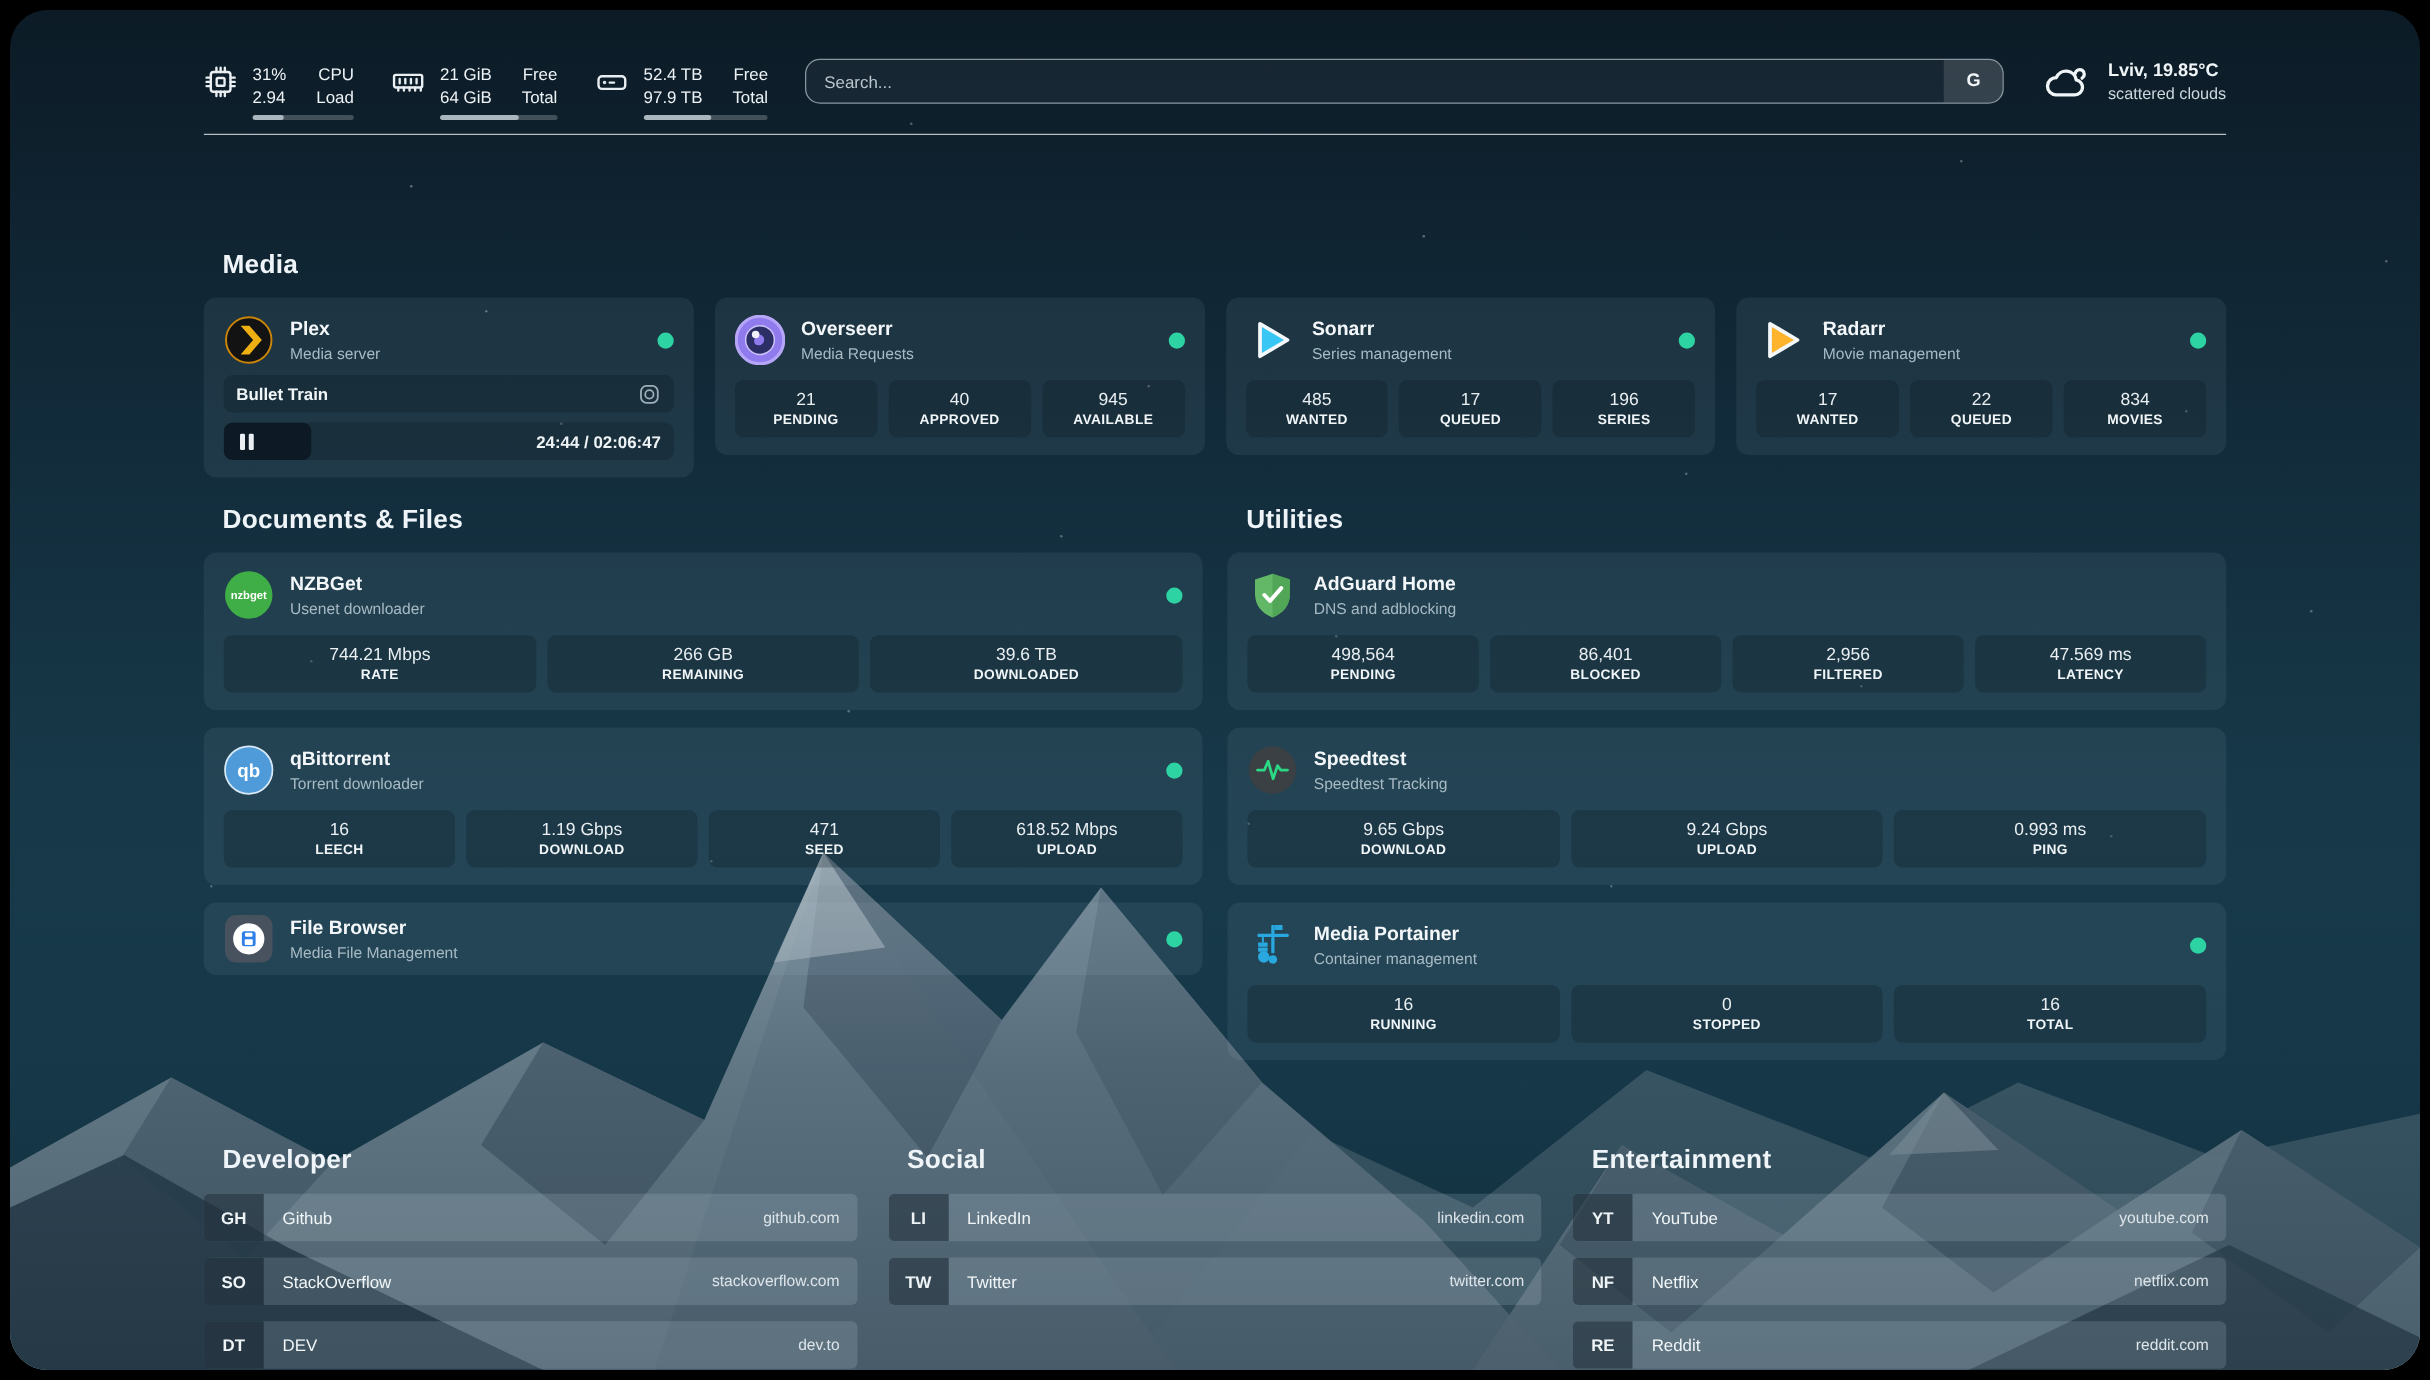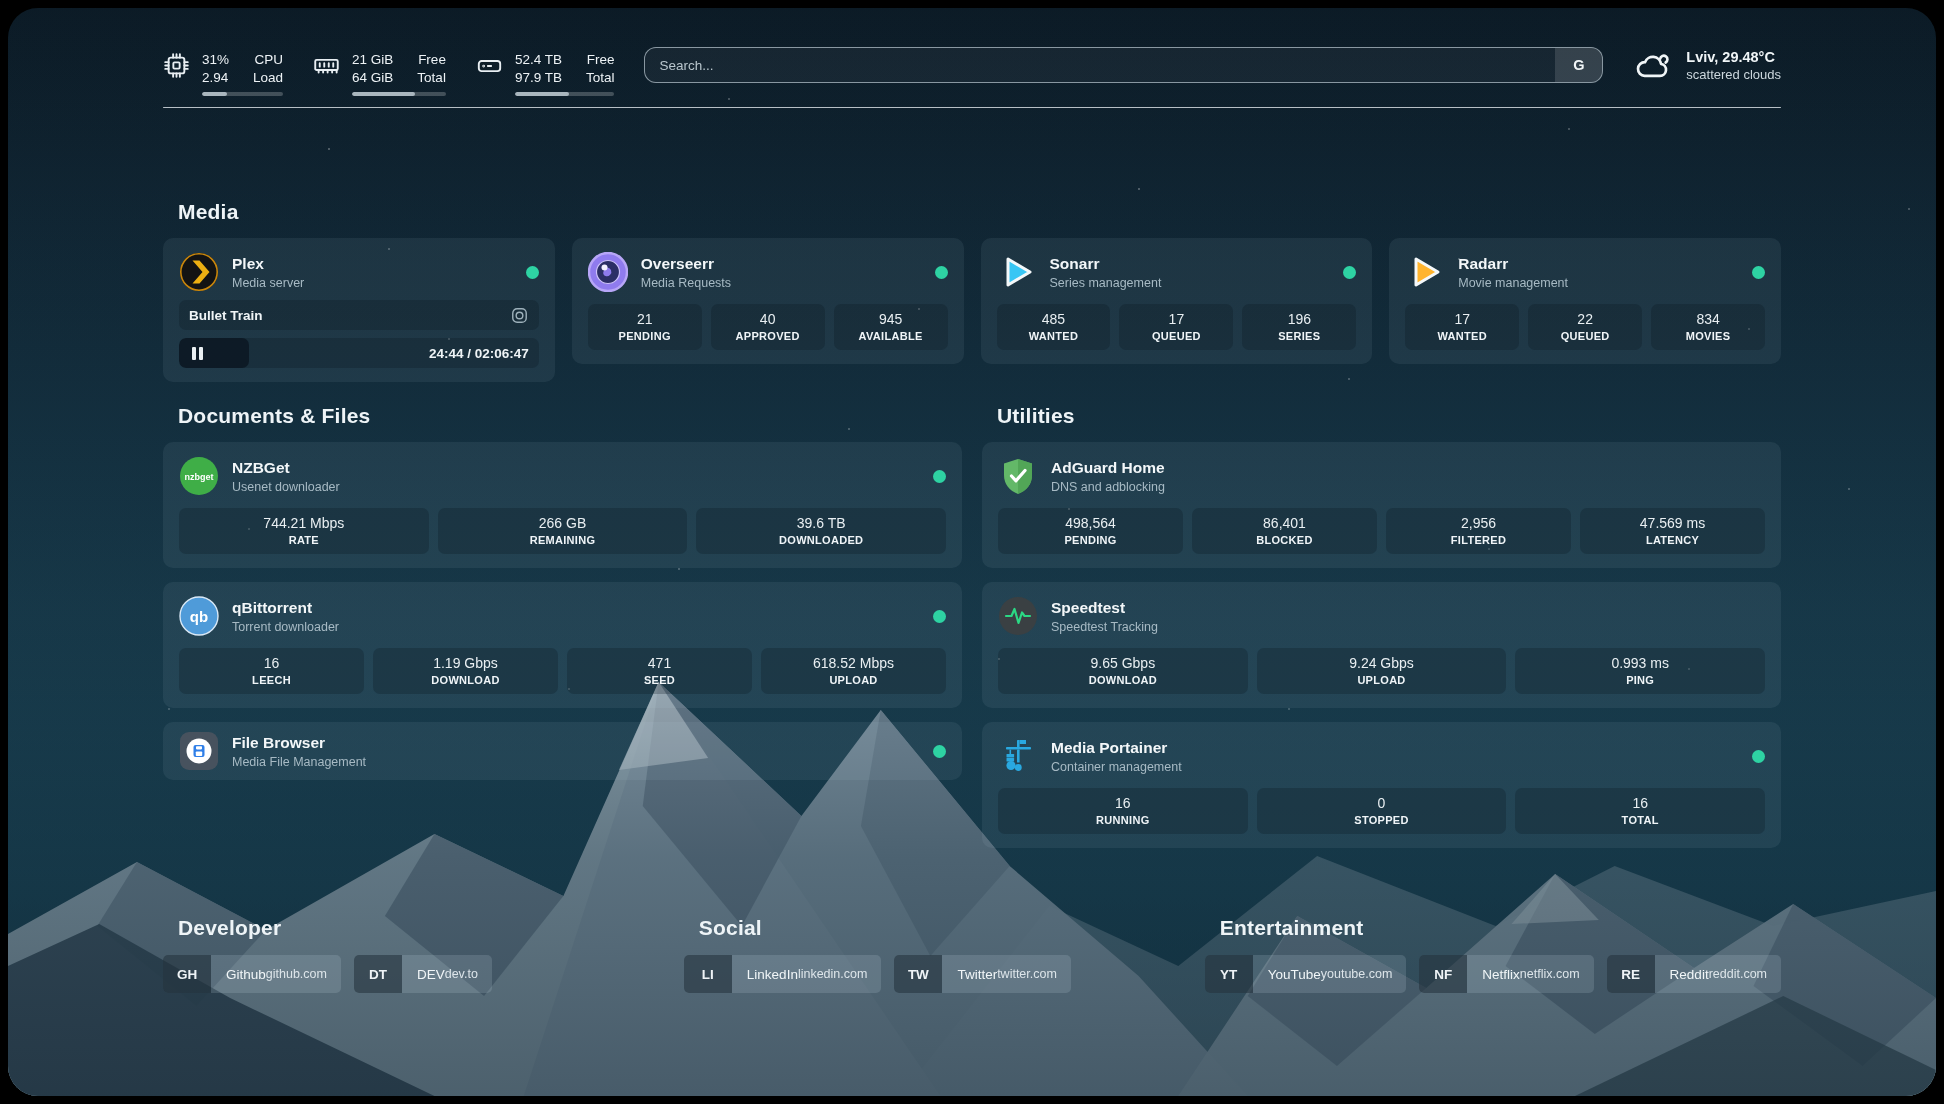--- a/index.html
+++ b/index.html
@@ -81,21 +81,21 @@
     display: flex; align-items: center; padding: 0 10px; position: relative; overflow: hidden; }
   .np-title { font-size: 13.5px; font-weight: 600; color: #f0f5f7; }
   .view-btn { margin-left: auto; width: 19px; height: 19px; color: #9db0ba; background: none; border: none; cursor: pointer; padding: 0; }
   .mp-fill { position: absolute; left: 0; top: 0; bottom: 0; background: rgba(5,14,23,0.6); border-radius: 7px; }
   .pause { position: relative; display: flex; gap: 3.5px; margin-left: 3px; }
   .pause span { width: 3.5px; height: 13px; background: #e9eff2; border-radius: 1px; }
   .mp-time { position: relative; margin-left: auto; font-size: 13.5px; font-weight: 600; color: #eef3f6; }
 
   
   .bookmarks { margin-top: 68px; display: grid; grid-template-columns: repeat(3, 1fr); gap: 25px; padding-bottom: 30px; }
-  .bm-list { margin-top: 15px; display: flex; flex-direction: row; gap: 13px; }
+  .bm-list { margin-top: 15px; display: flex; flex-direction: column; gap: 13px; }
   .bm-row { height: 38px; display: flex; align-items: center; background: rgba(203,226,238,0.16);
     border-radius: 5px; overflow: hidden; cursor: pointer; }
   .bm-abbr { width: 48px; align-self: stretch; background: rgba(9,23,34,0.5); display: flex; align-items: center;
     justify-content: center; font-size: 13.5px; font-weight: 600; color: #eef3f6; flex: none; }
   .bm-name { margin-left: 15px; font-size: 13.5px; font-weight: 500; color: #f1f6f8; }
   .bm-url { margin-left: auto; margin-right: 14px; font-size: 12.5px; color: #dde5ea; }
 </style>
 </head>
 <body>
 
@@ -202,21 +202,21 @@
         <input type="text" placeholder="Search..." style="">
         <button class="g-btn">G</button>
       </div>
 
       <div class="weather">
         <svg class="weather-icon" viewBox="0 0 24 24" fill="none" stroke="currentColor" stroke-width="1.6" stroke-linecap="round" stroke-linejoin="round">
           <path d="M7 18.5h9.2a3.6 3.6 0 0 0 .6-7.15 5 5 0 0 0-9.6-1.05A3.65 3.65 0 0 0 7 18.5z"></path>
           <path d="M16.3 8.2a2.2 2.2 0 1 1 3.3 2.3"></path>
         </svg>
         <div>
-          <div class="weather-line1">Lviv, 29.48°C</div>
+          <div class="weather-line1">Lviv, 19.85°C</div>
           <div class="weather-line2">scattered clouds</div>
         </div>
       </div>
     </div>
 
     <div class="separator"></div>
 
     <div class="media-section">
       <div class="section-title">Media</div>
       <div class="media-grid">
@@ -539,20 +539,25 @@
 
       <div>
         <div class="section-title">Developer</div>
         <div class="bm-list">
           <div class="bm-row">
             <span class="bm-abbr">GH</span>
             <span class="bm-name">Github</span>
             <span class="bm-url">github.com</span>
           </div>
           <div class="bm-row">
+            <span class="bm-abbr">SO</span>
+            <span class="bm-name">StackOverflow</span>
+            <span class="bm-url">stackoverflow.com</span>
+          </div>
+          <div class="bm-row">
             <span class="bm-abbr">DT</span>
             <span class="bm-name">DEV</span>
             <span class="bm-url">dev.to</span>
           </div>
         </div>
       </div>
 
       <div>
         <div class="section-title">Social</div>
         <div class="bm-list">

